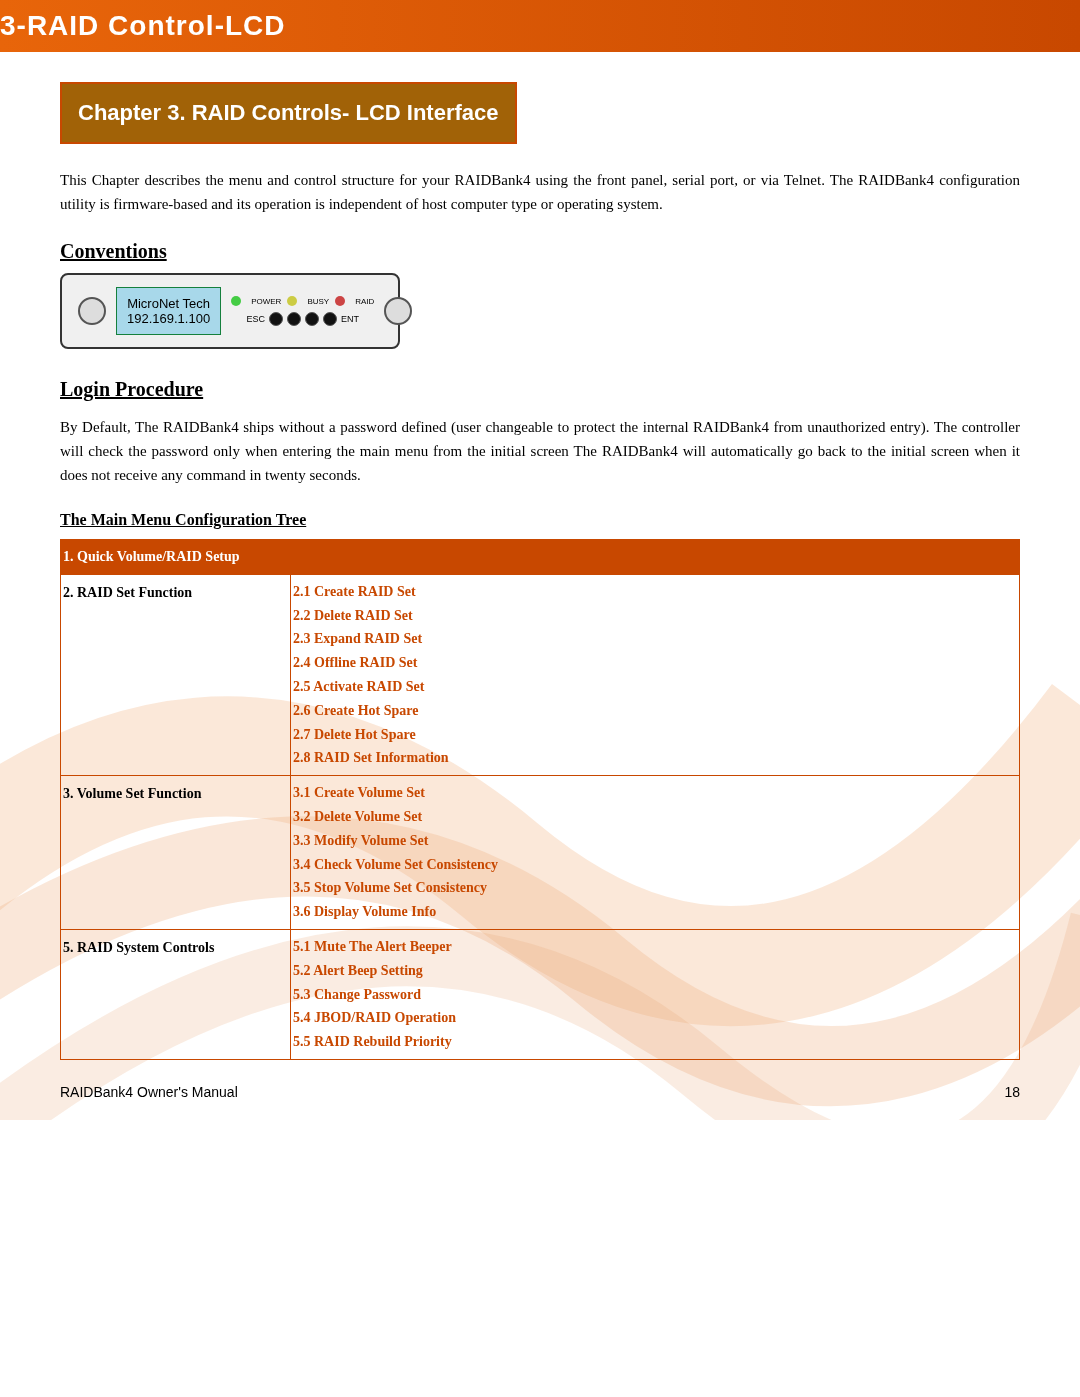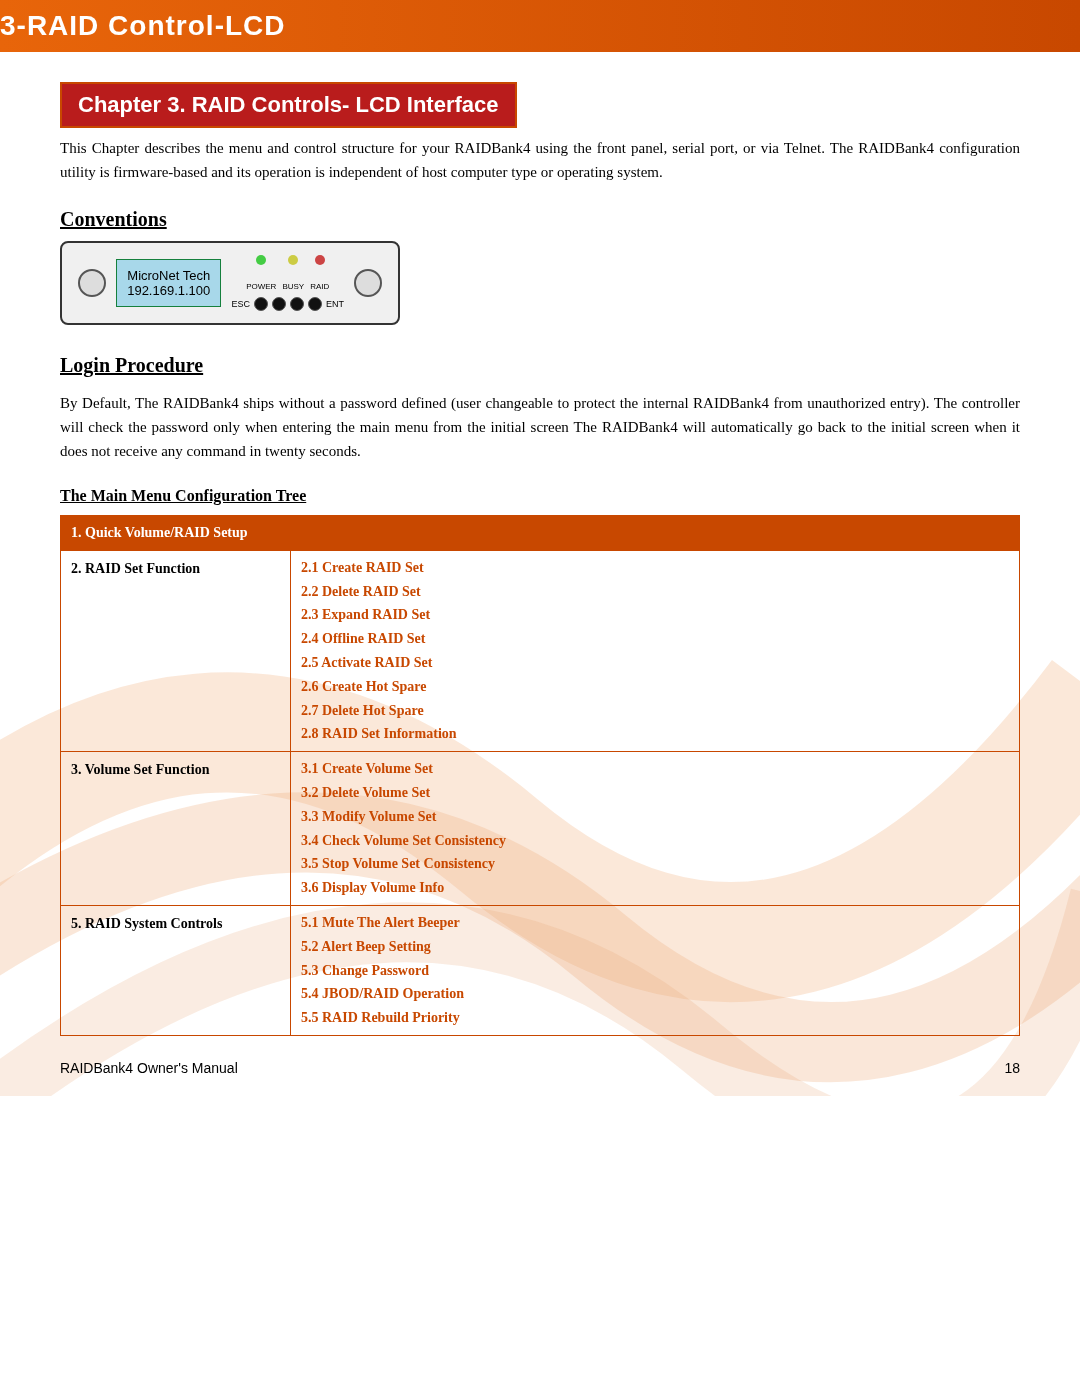--- a/index.html
+++ b/index.html
@@ -48,24 +48,24 @@
       pointer-events: none;
     }
 
     .content {
       position: relative;
       z-index: 1;
     }
 
     
     .chapter-heading {
-      background: #b91c1c;
+      background: #a16207;
       border: 2px solid #c84800;
-      padding: 8px 16px;
-      margin-bottom: 8px;
+      padding: 16px 16px;
+      margin-bottom: 24px;
       display: inline-block;
     }
     .chapter-heading h1 {
       color: #fff;
       font-size: 22px;
       font-family: Arial, sans-serif;
       font-weight: bold;
     }
 
     
@@ -142,23 +142,23 @@
     .lcd-indicators {
       display: flex;
       gap: 6px;
       font-size: 9px;
       font-family: Arial, sans-serif;
       margin-bottom: 2px;
     }
 
     .indicator-dot {
       display: flex;
-      flex-direction: column;
-      align-items: center;
-      gap: 17px;
+      flex-direction: row;
+      align-items: center;
+      gap: 10px;
       font-size: 8px;
     }
     .dot-green { width: 10px; height: 10px; border-radius: 50%; background: #4c4; }
     .dot-yellow { width: 10px; height: 10px; border-radius: 50%; background: #cc4; }
     .dot-red { width: 10px; height: 10px; border-radius: 50%; background: #c44; }
 
     .lcd-buttons-row {
       display: flex;
       align-items: center;
       gap: 4px;
@@ -203,21 +203,21 @@
     }
 
     .config-table {
       width: 100%;
       border-collapse: collapse;
       border: 1px solid #c84800;
     }
 
     .config-table td {
       border: 1px solid #c84800;
-      padding: 5px 10px;
+      padding: 5px 2px;
       vertical-align: top;
       font-size: 14px;
       line-height: 1.7;
     }
 
     .config-table tr.highlight-row td {
       background: #c84800;
       color: #fff;
       font-weight: bold;
     }

